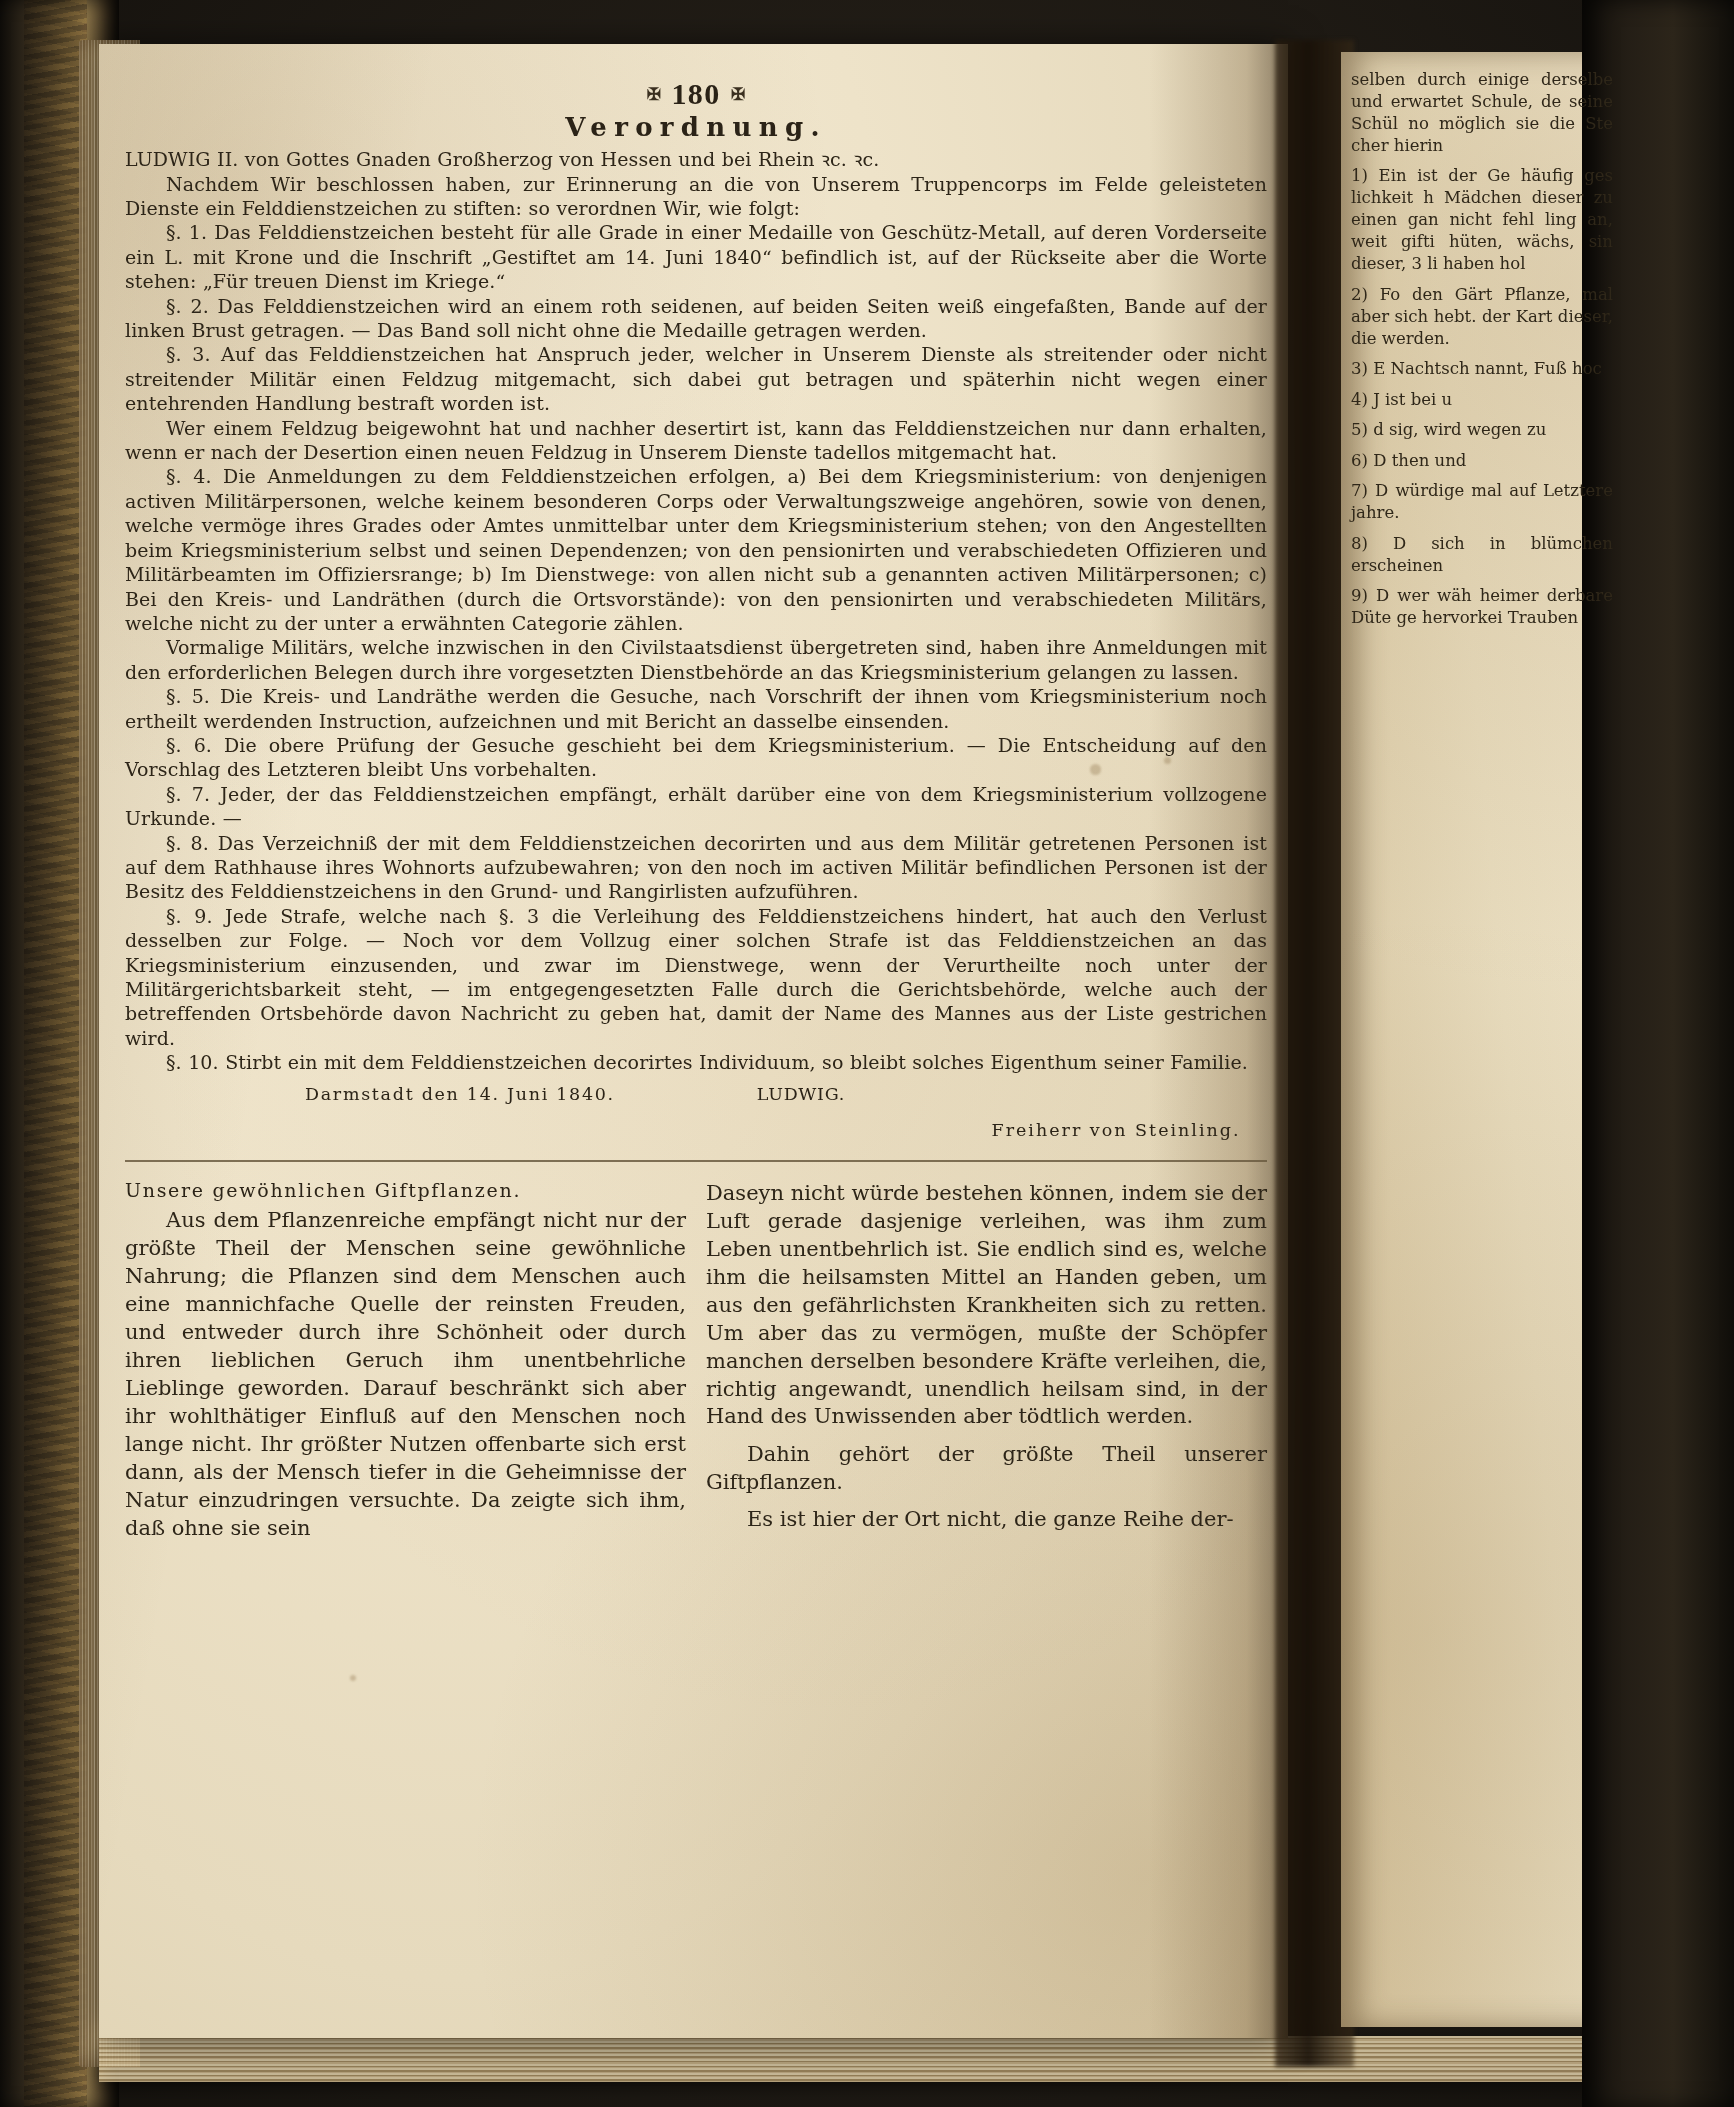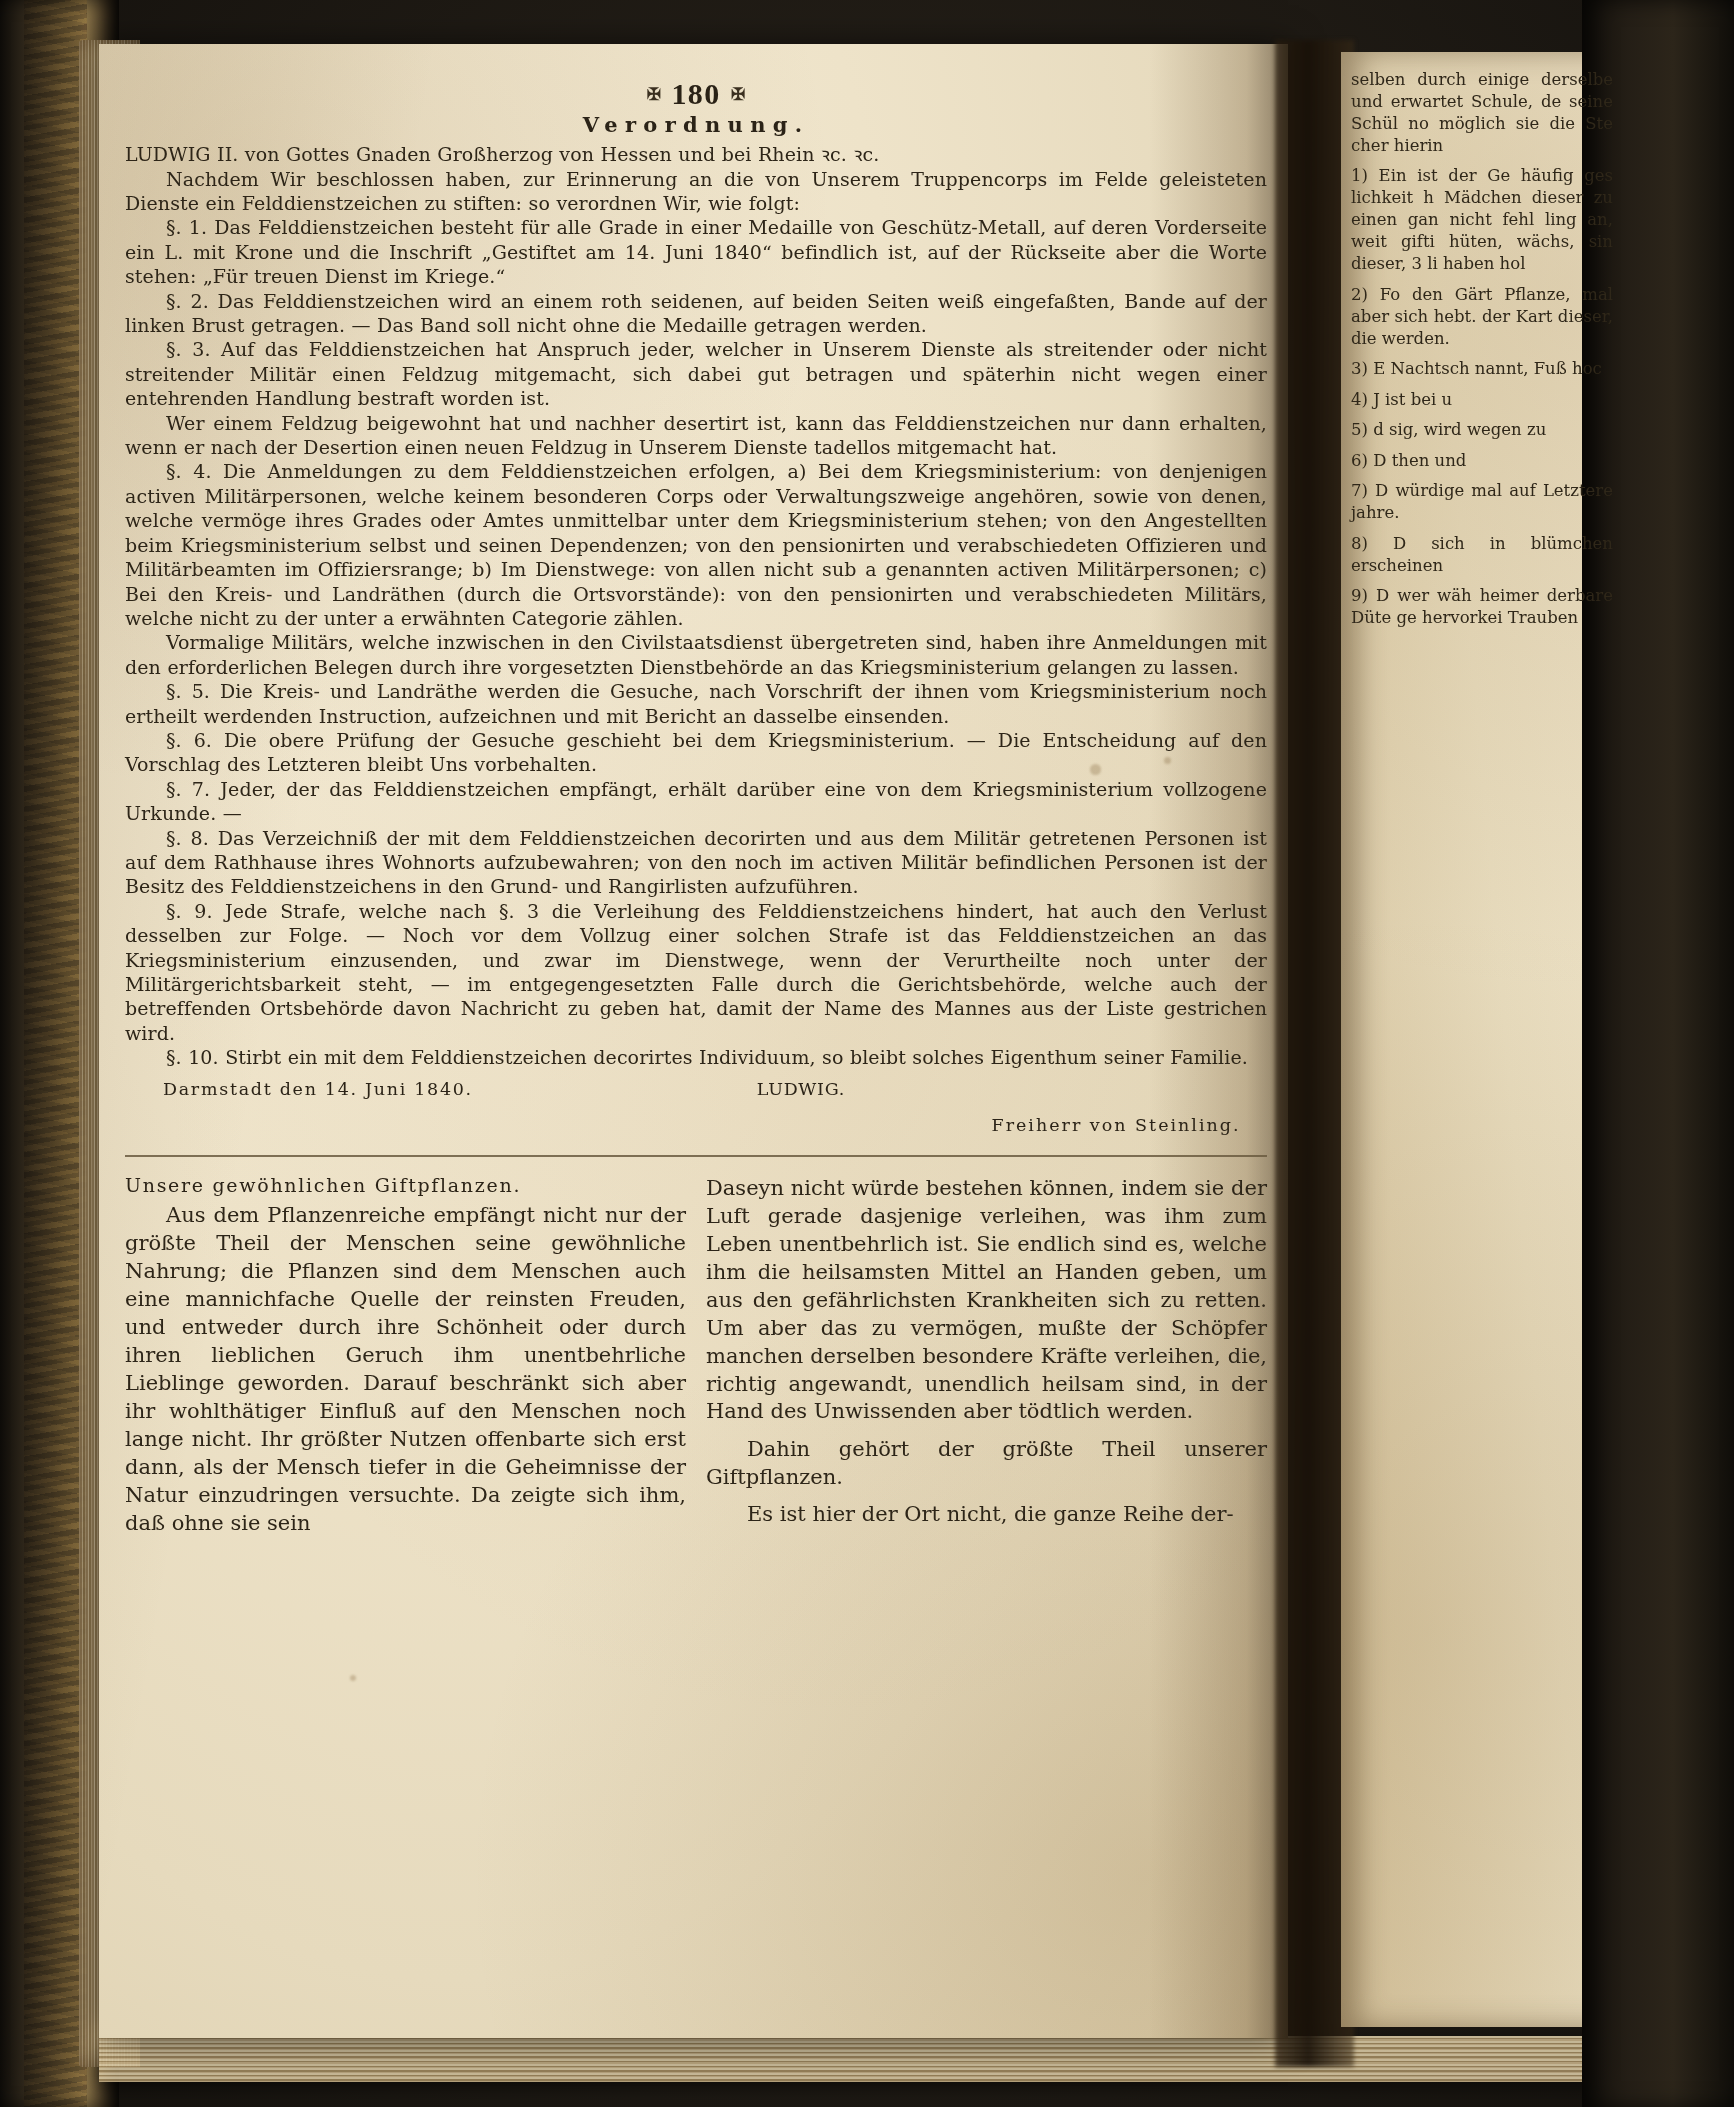--- a/index.html
+++ b/index.html
@@ -146,21 +146,21 @@
   .folio .orn {
     font-size: 17px;
     vertical-align: 4px;
     letter-spacing: 0;
     padding: 0 10.6px;
     color: #3a2f1f;
   }
 
   .doc-title {
     text-align: center;
-    font-size: 21px;
+    font-size: 26px;
     letter-spacing: 7.3px;
     margin: 1.3px 0 5.3px 0;
     font-family: "DejaVu Serif", serif;
     font-weight: 600;
     color: #2b2317;
   }
 
   .fraktur {
     font-family: "DejaVu Serif", serif;
     font-size: 19px;
@@ -173,21 +173,21 @@
   }
   .fraktur p { margin: 0; }
   .indent { text-indent: 41px; }
   .hang { }
 
   .sig-row {
     display: flex;
     margin-top: 9.2px;
     font-size: 17.5px;
   }
-  .sig-left { width: 52%; letter-spacing: 1.7px; padding-left: 38px; }
+  .sig-left { width: 52%; letter-spacing: 1.7px; padding-left: 38px; text-align: center; }
   .sig-right { letter-spacing: 0.7px; }
   .sig-name {
     text-align: right;
     letter-spacing: 2px;
     font-size: 17.5px;
     margin-top: 16px;
     padding-right: 26.4px;
   }
 
   .rule {

